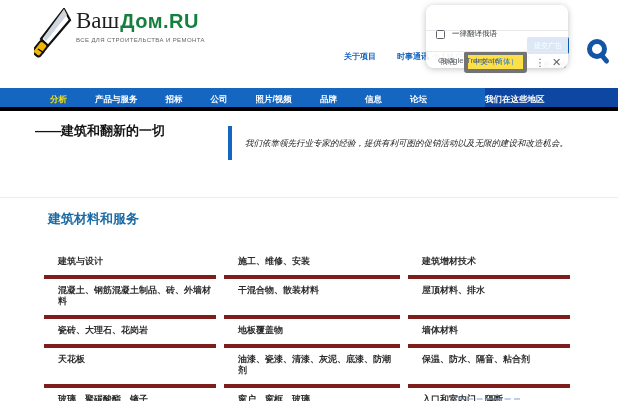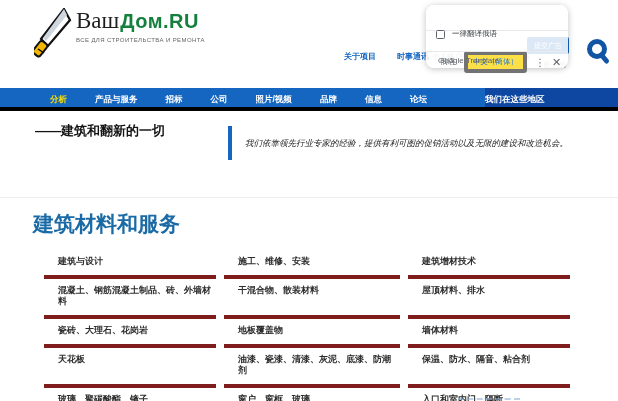--- a/index.html
+++ b/index.html
@@ -57,21 +57,21 @@
   
   .hero-title { position:absolute; left:35px; top:122px; font-size:13px; font-weight:bold;
                 color:#141414; line-height:17px; }
   .hero-desc { position:absolute; left:228px; top:126px; width:360px; min-height:34px;
                border-left:4px solid #1566c0; padding-left:13px; display:flex; align-items:center; }
   .hero-desc span { font-size:8.5px; font-style:italic; color:#222; line-height:1.45; }
 
   .section-divider { position:absolute; left:0; top:197px; width:618px; border-top:1px solid #ececec; }
 
   
-  .catalog-heading { position:absolute; left:33px; top:210px; font-size:21px; font-weight:bold; color:#1a6aa5; }
+  .catalog-heading { position:absolute; left:48px; top:210px; font-size:13px; font-weight:bold; color:#1a6aa5; }
   .catalog-grid { position:absolute; left:44px; top:250px; width:534px;
                   display:grid; grid-template-columns:172px 176px 162px; column-gap:8px; }
   .cell { font-size:9px; font-weight:bold; color:#2d2d2d; padding:6px 4px 7px 14px; line-height:1.3;
           cursor:pointer; }
   .cell.bordered { border-top:4px solid #7f1d1d; }
 
   .cropped-artifact { position:absolute; left:458px; top:398px; width:62px; height:3px;
                       border-top:2px dashed #88aed6; opacity:0.55; }
 </style>
 </head>

